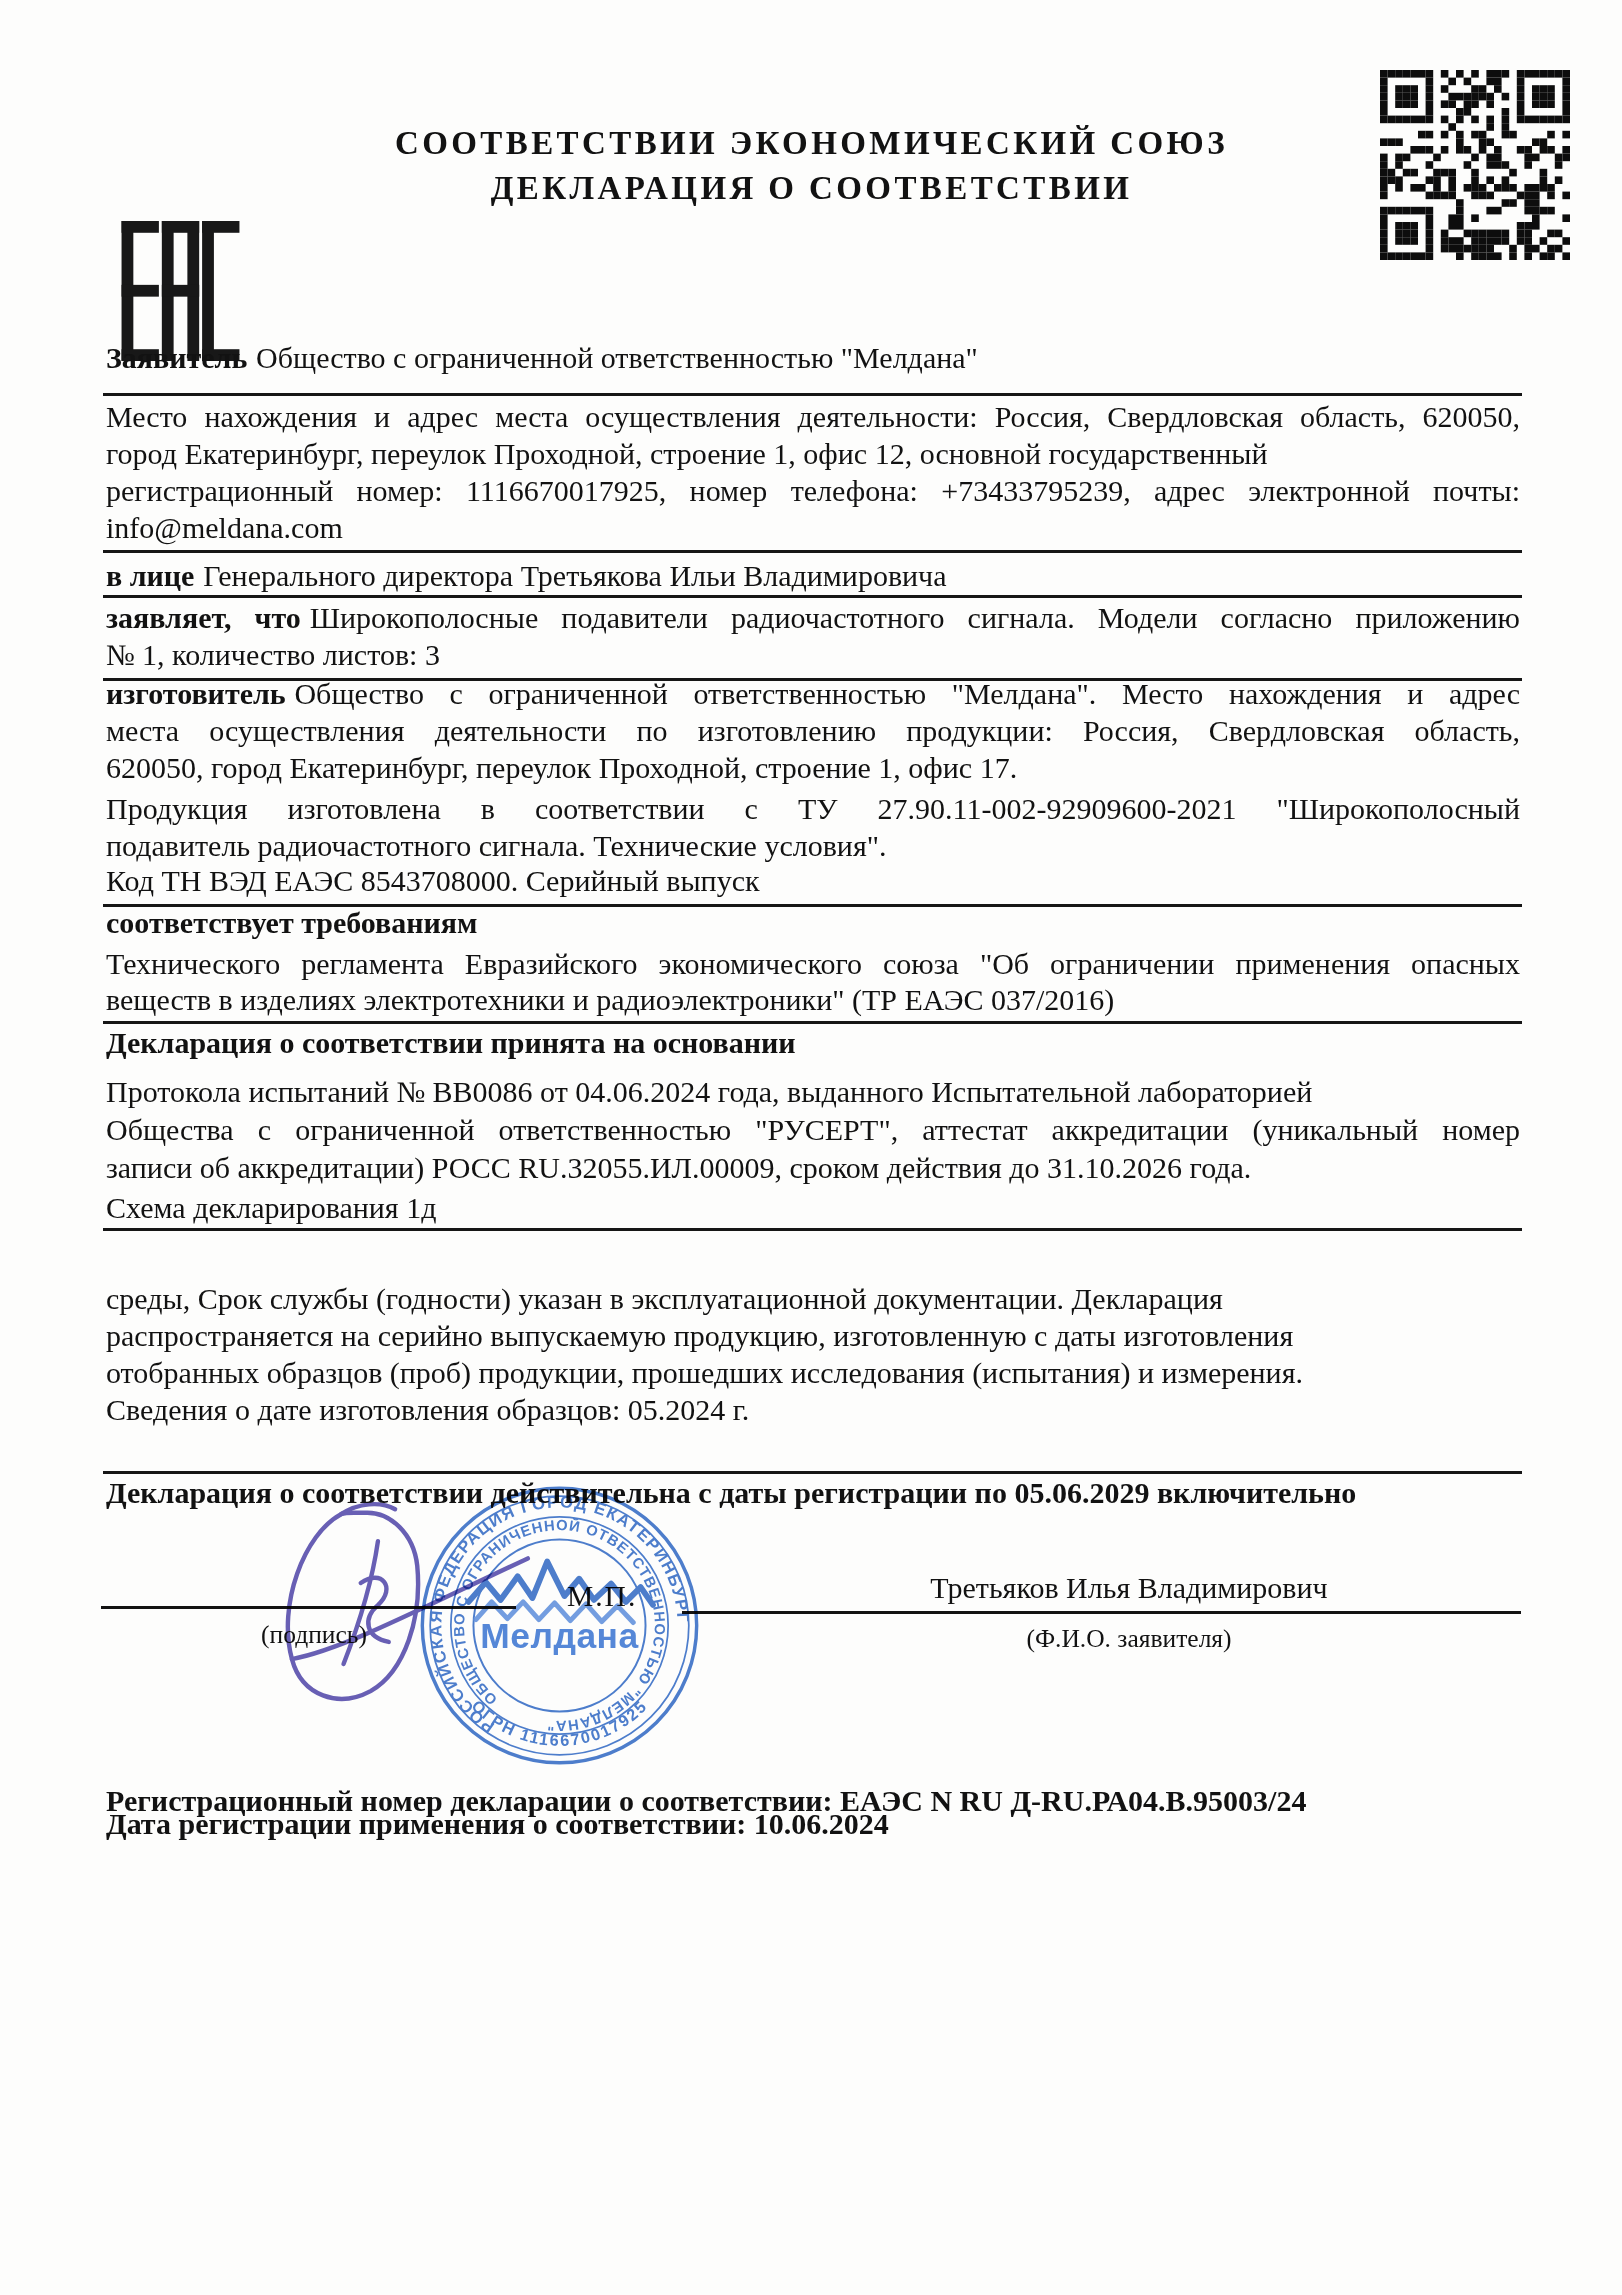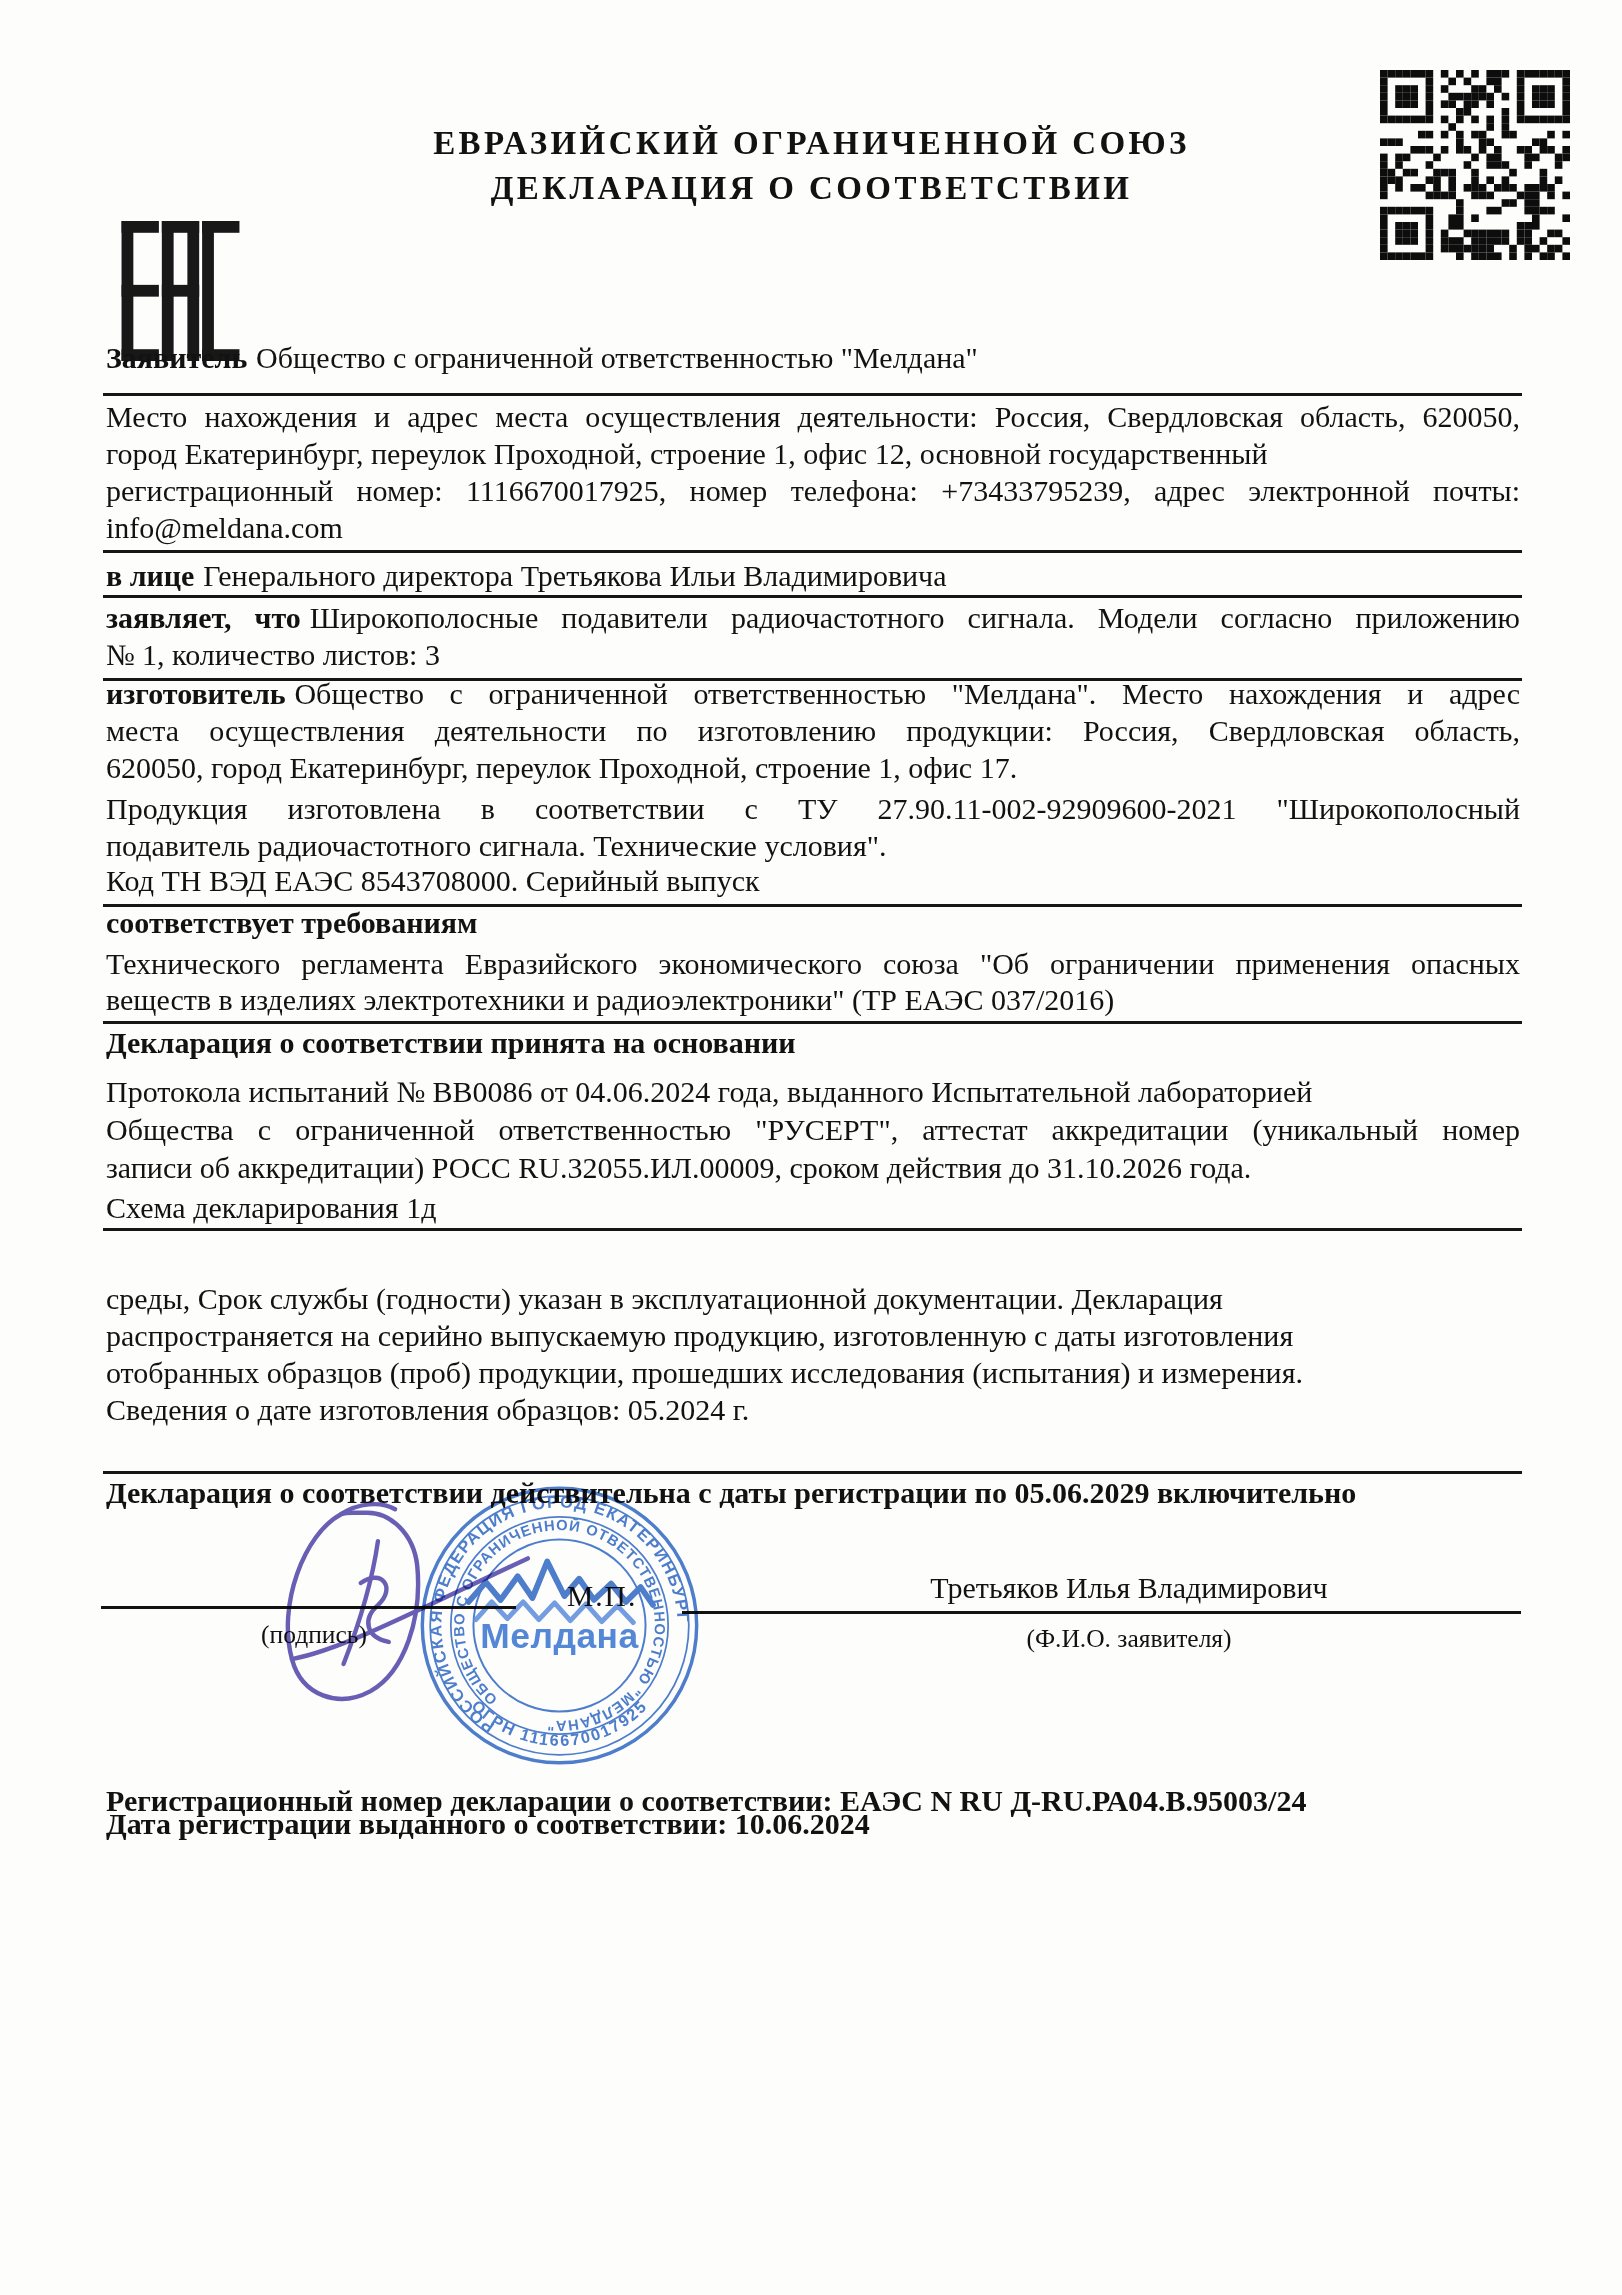--- a/index.html
+++ b/index.html
@@ -22,21 +22,21 @@
   .stamp{mix-blend-mode:multiply;opacity:.95;}
   .signature{mix-blend-mode:multiply;opacity:.9;}
   .stampring{font-family:"Liberation Sans",sans-serif;font-weight:bold;}
   .qr{image-rendering:pixelated;}
 </style>
 </head>
 <body>
 
 <div class="page">
 
-  <div class="abs title" style="top:125px;">ЕВРАЗИЙСКИЙ ОГРАНИЧЕННОЙ СОЮЗ</div>
+  <div class="abs title" style="top:125px;">СООТВЕТСТВИИ ЭКОНОМИЧЕСКИЙ СОЮЗ</div>
   <div class="abs title" style="top:170px;">ДЕКЛАРАЦИЯ О СООТВЕТСТВИИ</div>
 
   <div class="abs" style="left:121px;top:221px;width:119px;height:140px;">
     <svg width="119" height="140" viewBox="0 0 240 285" xmlns="http://www.w3.org/2000/svg">
       <g fill="#181818">
         <rect x="0" y="0" width="24" height="285"></rect>
           <rect x="0" y="0" width="76" height="24"></rect>
         <rect x="0" y="130" width="76" height="24"></rect>
           <rect x="0" y="261" width="76" height="24"></rect>
         <rect x="82" y="0" width="24" height="285"></rect>
@@ -483,18 +483,18 @@
         <path d="M 165,45 C 200,22 245,18 275,35"></path>
       </g>
     </svg>
   </div>
 
   <div class="abs footer" style="top:1784px;">
     <span>Регистрационный номер декларации о соответствии:</span>
     <span>ЕАЭС N RU Д-RU.РА04.В.95003/24</span>
   </div>
   <div class="abs footer" style="top:1807px;">
-    <span>Дата регистрации выданного о соответствии:</span>
+    <span>Дата регистрации применения о соответствии:</span>
     <span>10.06.2024</span>
   </div>
 
 </div>
 
 
 </body></html>

